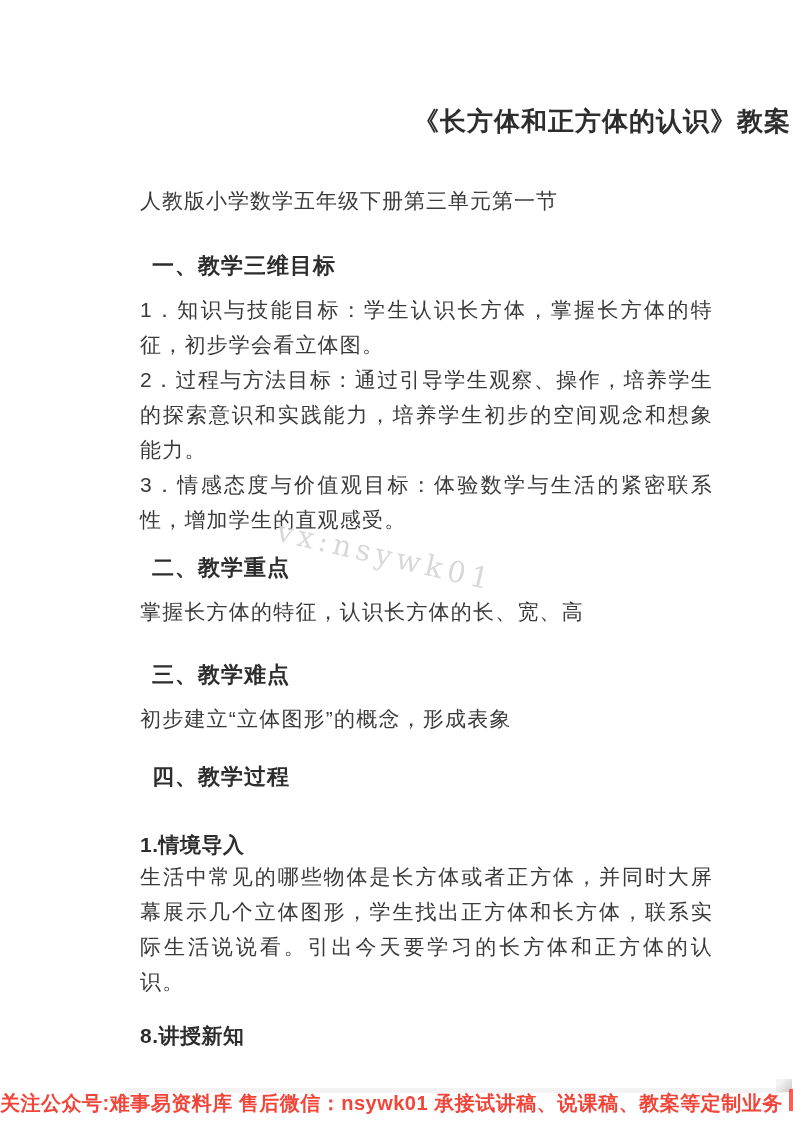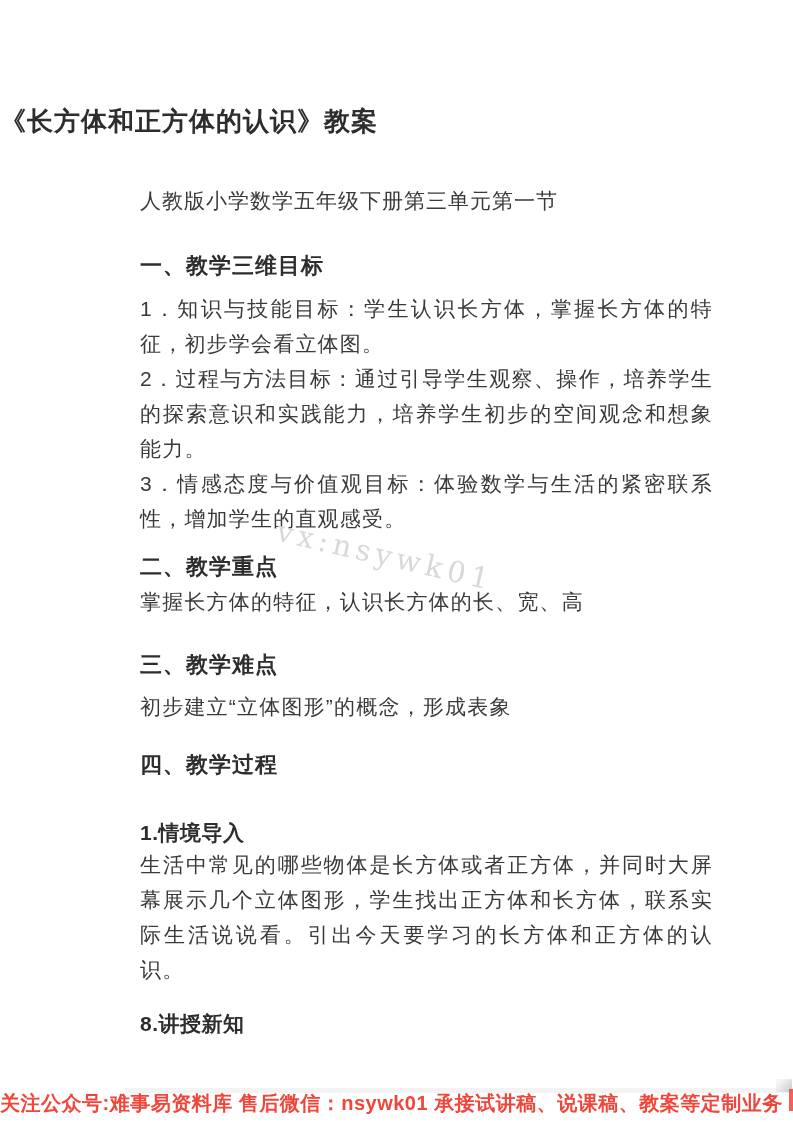--- a/index.html
+++ b/index.html
@@ -14,35 +14,35 @@
   }
   .content {
     position: absolute;
     left: 140px;
     top: 0;
     width: 573px;
   }
   .doc-title {
     margin: 0 -78px 0 -140px;   
     padding-top: 102px;
-    text-align: left;
+    text-align: right;
     font-size: 26px;
     line-height: 38px;
     font-weight: bold;
     color: #2d2d2d;
     letter-spacing: 1px;
   }
   .subtitle {
     margin: 46px 0 0 0;
     font-size: 21px;
     line-height: 30px;
     letter-spacing: 1px;
   }
   .sec-h {
-    margin: 0;
+    margin: 12px;
     font-size: 22px;
     line-height: 28px;
     font-weight: bold;
     color: #2d2d2d;
     letter-spacing: 1px;
   }
   .sub-h {
     margin: 0;
     font-size: 21px;
     line-height: 28px;

